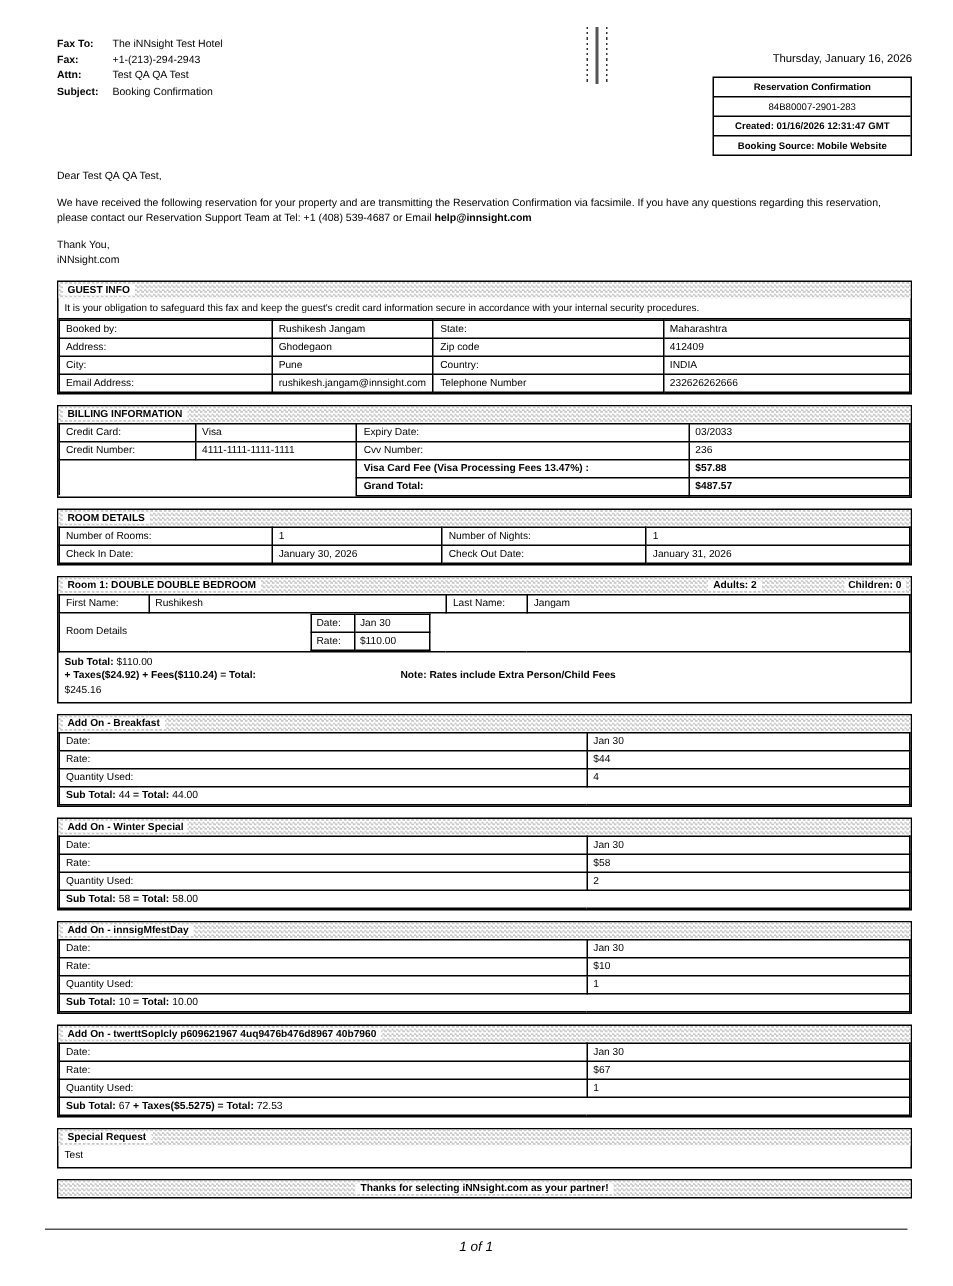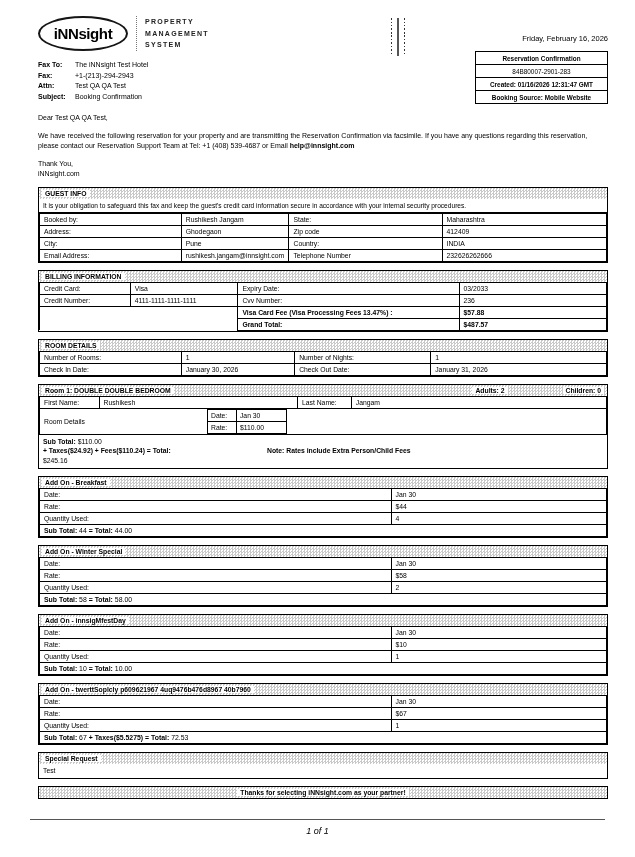--- a/index.html
+++ b/index.html
@@ -78,30 +78,20 @@
   .footer-rule { position:absolute; left:30px; right:30px; bottom:37px; border-top:1px solid #555; }
   .page-num { position:absolute; left:0; right:0; bottom:21px; text-align:center; font-weight:normal; font-style:italic; font-size:9px; }
 </style>
 </head>
 <body>
 
 <div class="content">
 
   <div class="top">
     <div class="left-col">
-      <div class="logo-row">
-        <div class="logo-oval">
-          <span>iNNsight</span>
-        </div>
-        <div class="tagline">
-          <div>PROPERTY</div>
-          <div>MANAGEMENT</div>
-          <div>SYSTEM</div>
-        </div>
-      </div>
       <div class="fax-rows">
         <div class="fax-row">
           <span class="lbl">Fax To:</span>
           <span>The iNNsight Test Hotel</span>
         </div>
         <div class="fax-row">
           <span class="lbl">Fax:</span>
           <span>+1-(213)-294-2943</span>
         </div>
         <div class="fax-row">
@@ -115,21 +105,21 @@
       </div>
     </div>
 
     <div class="marks">
       <span class="mark"></span>
       <span class="mark solid"></span>
       <span class="mark"></span>
     </div>
 
     <div class="right-col">
-      <div class="date-line">Friday, February 16, 2026</div>
+      <div class="date-line">Thursday, January 16, 2026</div>
       <div class="conf-box">
         <div class="bold">Reservation Confirmation</div>
         <div>84B80007-2901-283</div>
         <div class="bold">Created: 01/16/2026 12:31:47 GMT</div>
         <div class="bold">Booking Source: Mobile Website</div>
       </div>
     </div>
   </div>
 
   <div class="intro">

